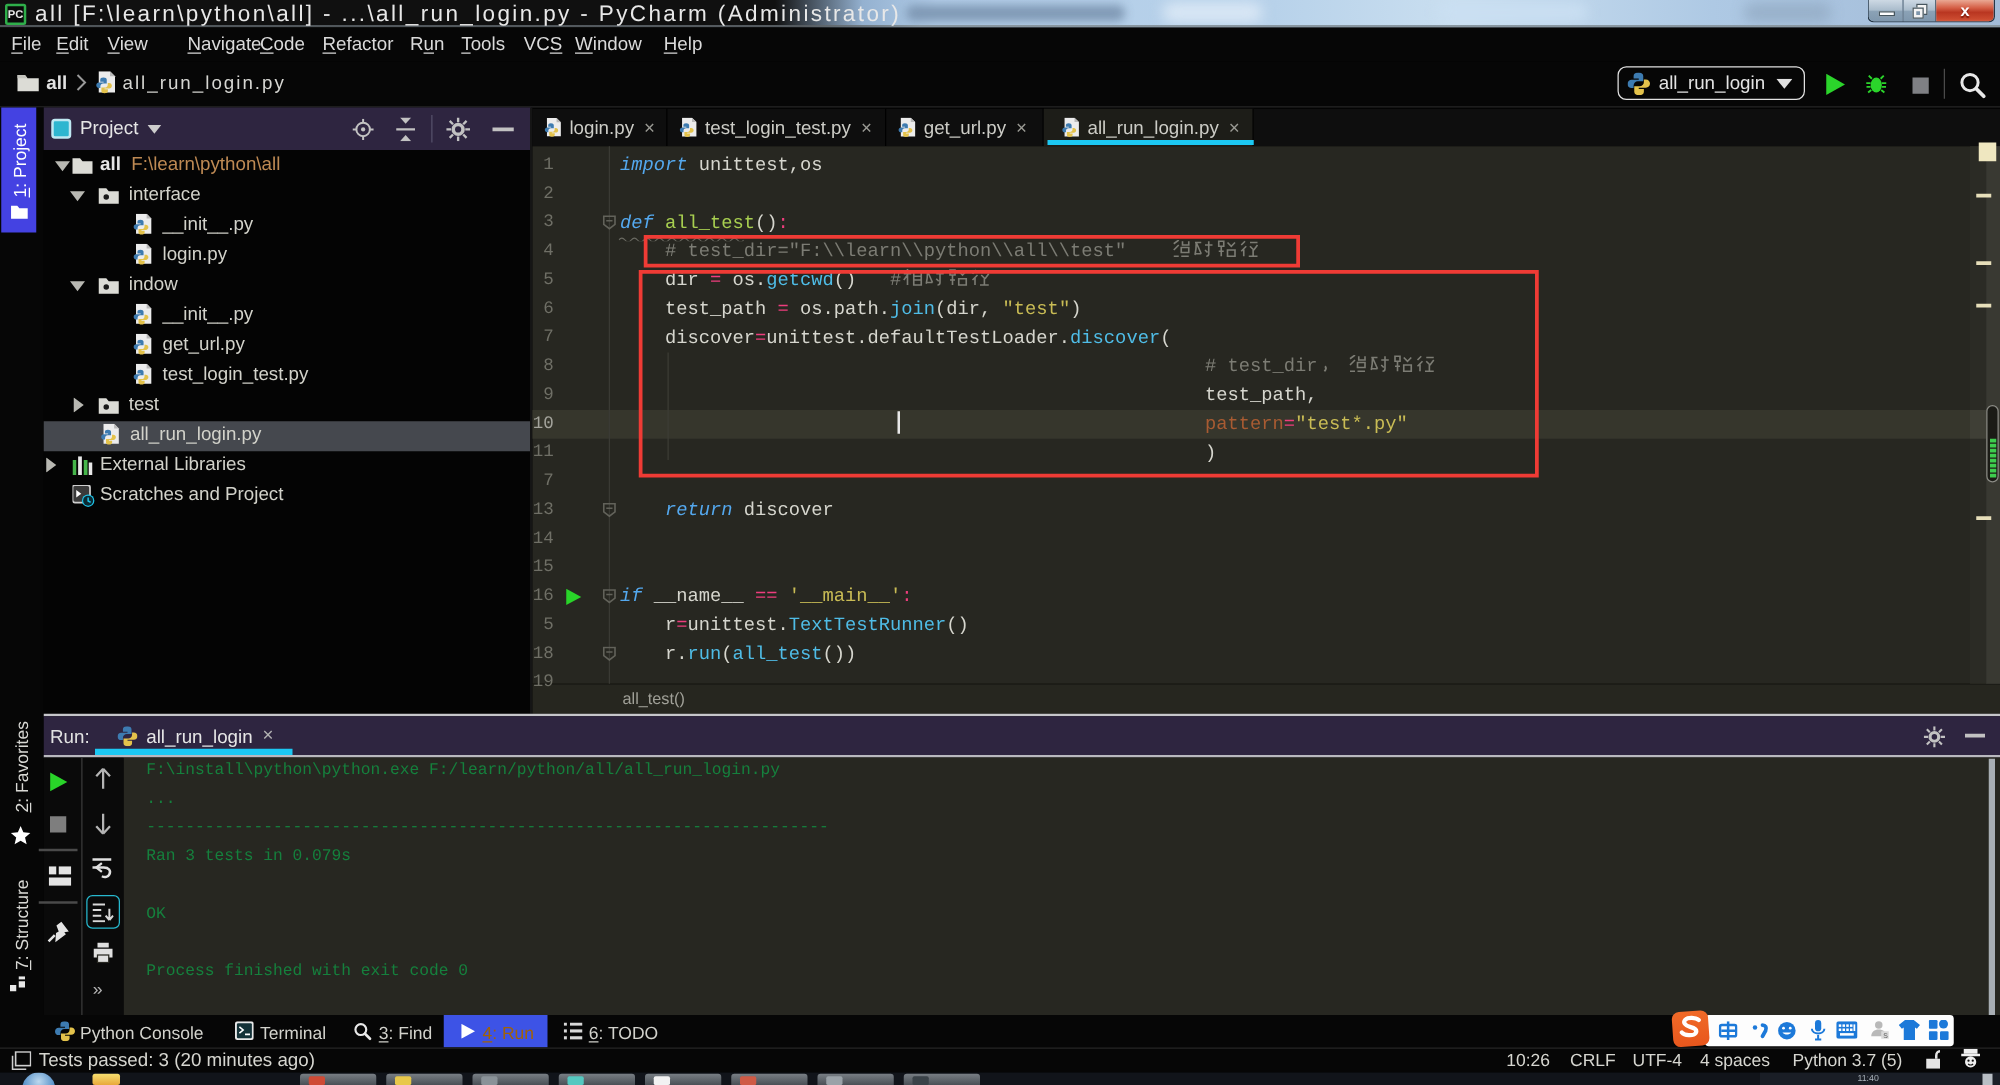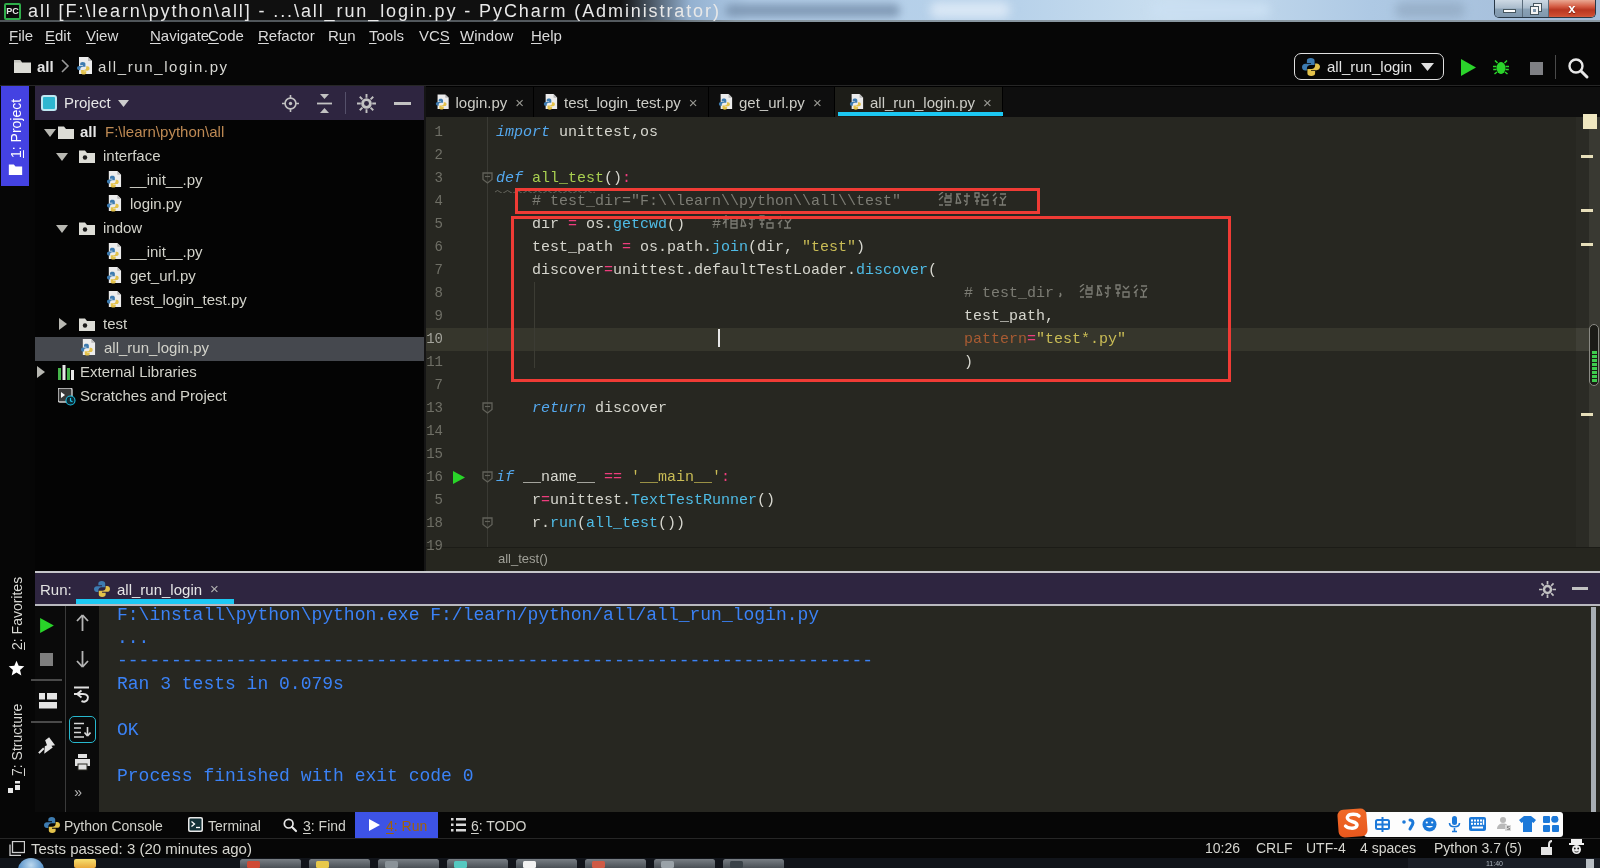--- a/index.html
+++ b/index.html
@@ -494,21 +494,21 @@
     </g>
   </svg>
 <svg class="a" style="left:74px;top:754px" width="17" height="17" viewBox="0 0 17 17">
     <g fill="#e0e0e0">
       <rect x="4" y="0" width="9" height="4"></rect>
       <rect x="1" y="5" width="15" height="7"></rect>
       <rect x="4" y="10" width="9" height="6" stroke="#272721" stroke-width="1"></rect>
     </g>
   </svg>
 <span class="a mono" style="left:74px;top:785px;font-size:14px;color:#b4b4b4;letter-spacing:0">»</span>
-<div class="a mono" style="left:117px;top:604px;font-size:18px;line-height:23px;color:#3b82f6;white-space:pre">F:\install\python\python.exe F:/learn/python/all/all_run_login.py
+<div class="a mono" style="left:117px;top:604px;font-size:13px;line-height:23px;color:#15803d;white-space:pre">F:\install\python\python.exe F:/learn/python/all/all_run_login.py
 ...
 ----------------------------------------------------------------------
 Ran 3 tests in 0.079s
 
 OK
 
 Process finished with exit code 0</div>
 <div class="a" style="left:1591px;top:607px;width:5px;height:205px;background:#a8aeb4"></div>
 
 <div class="a" style="left:0;top:812px;width:1600px;height:26px;background:#060606"></div>

